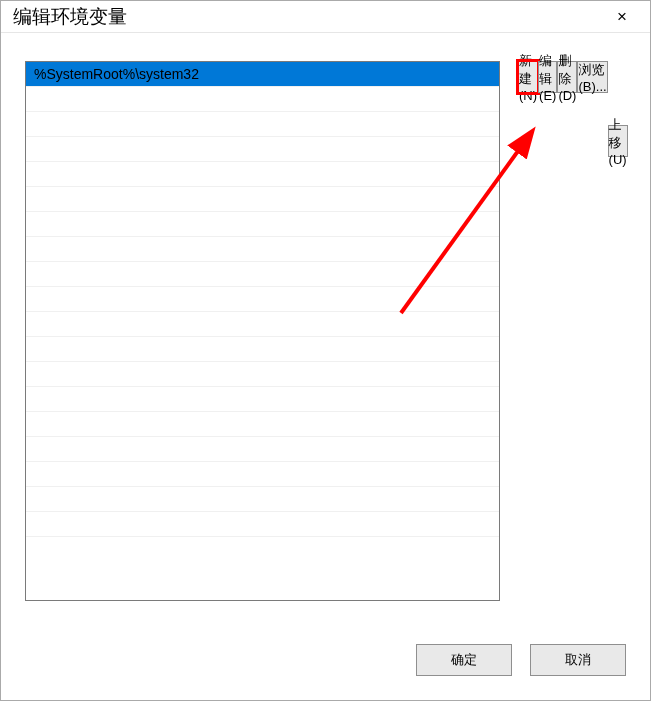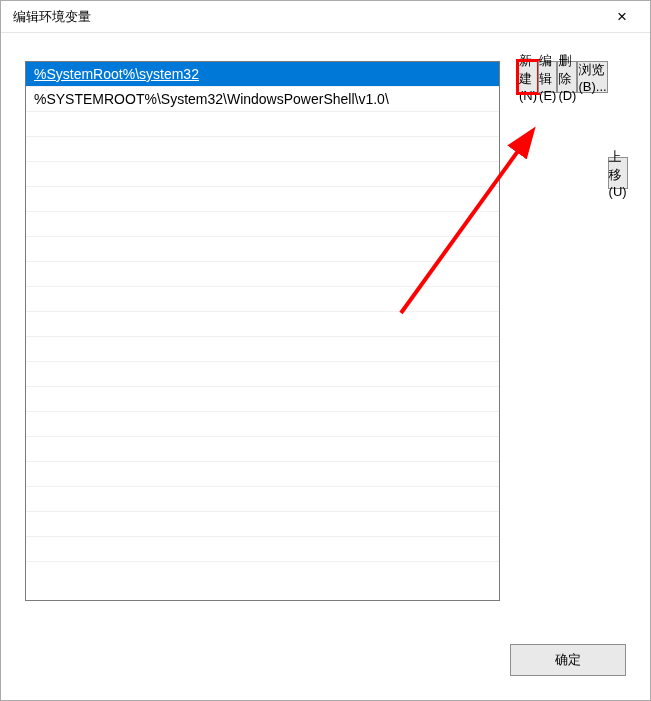--- a/index.html
+++ b/index.html
@@ -21,21 +21,21 @@
   .titlebar {
     height: 32px;
     display: flex;
     align-items: center;
     justify-content: space-between;
     padding: 0 8px 0 12px;
     border-bottom: 1px solid #e6e6e6;
     box-sizing: border-box;
   }
   .titlebar .title {
-    font-size: 13px;
+    font-size: 19px;
     color: #000;
   }
   .titlebar .close {
     width: 40px;
     height: 100%;
     display: flex;
     align-items: center;
     justify-content: center;
     font-size: 17px;
     color: #000;
@@ -71,22 +71,21 @@
     padding: 0 8px;
     font-size: 14px;
     color: #000;
     border-bottom: 1px solid #f0f0f0;
     white-space: nowrap;
     overflow: hidden;
     text-overflow: ellipsis;
   }
   .list-item.selected {
     background: #0078d7;
-    color: #ffffff;
-    text-decoration: underline;
+    color: #000000;
   }
   .list-filler .blank-row {
     height: 24px;
     border-bottom: 1px solid #f0f0f0;
   }
   .sidebar-buttons {
     width: 108px;
     display: flex;
     flex-direction: row;
   }
@@ -103,30 +102,30 @@
     box-sizing: border-box;
     cursor: default;
     user-select: none;
     font-family: inherit;
   }
   .btn.highlighted {
     outline: 3px solid #ff0000;
     outline-offset: -1px;
   }
   .gap-small { }
-  .gap-large { margin-top: 96px; }
+  .gap-large { margin-top: 64px; }
   .bottom-buttons {
     position: absolute;
     right: 24px;
     bottom: 24px;
     display: flex;
     gap: 18px;
   }
   .btn-wide {
-    width: 116px;
+    width: 96px;
   }
   
   .arrow-svg {
     position: absolute;
     top: 90px;
     left: 390px;
     pointer-events: none;
   }
 </style>
 </head>
@@ -137,21 +136,20 @@
   <div class="titlebar">
     <span class="title">编辑环境变量</span>
     <span class="close">×</span>
   </div>
 
   <div class="content-area">
     <div class="main-row">
       <div class="listbox" id="listbox">
 
         <div class="list-item selected">%SystemRoot%\system32</div>
-          <div class="list-item">%SYSTEMROOT%\System32\WindowsPowerShell\v1.0\</div>
           <div class="list-filler" id="list-filler">
             <div class="blank-row"></div>
             <div class="blank-row"></div>
             <div class="blank-row"></div>
             <div class="blank-row"></div>
             <div class="blank-row"></div>
             <div class="blank-row"></div>
             <div class="blank-row"></div>
             <div class="blank-row"></div>
             <div class="blank-row"></div>
@@ -171,20 +169,21 @@
         <div class="btn highlighted">新建(N)</div>
         <div class="btn gap-small">编辑(E)</div>
         <div class="btn gap-small">删除(D)</div>
         <div class="btn gap-small">浏览(B)...</div>
         <div class="btn gap-large">上移(U)</div>
       </div>
     </div>
 
     <div class="bottom-buttons">
       <div class="btn btn-wide">确定</div>
+      <div class="btn btn-wide">取消</div>
     </div>
 
     <svg class="arrow-svg" width="160" height="200">
       <defs>
         <marker id="arrowhead" markerWidth="8" markerHeight="8" refX="6" refY="3" orient="auto">
           <polygon points="0 0, 8 3, 0 6" fill="#ff0000"></polygon>
         </marker>
       </defs>
       <line x1="10" y1="190" x2="140" y2="10" stroke="#ff0000" stroke-width="4" marker-end="url(#arrowhead)"></line>
     </svg>

